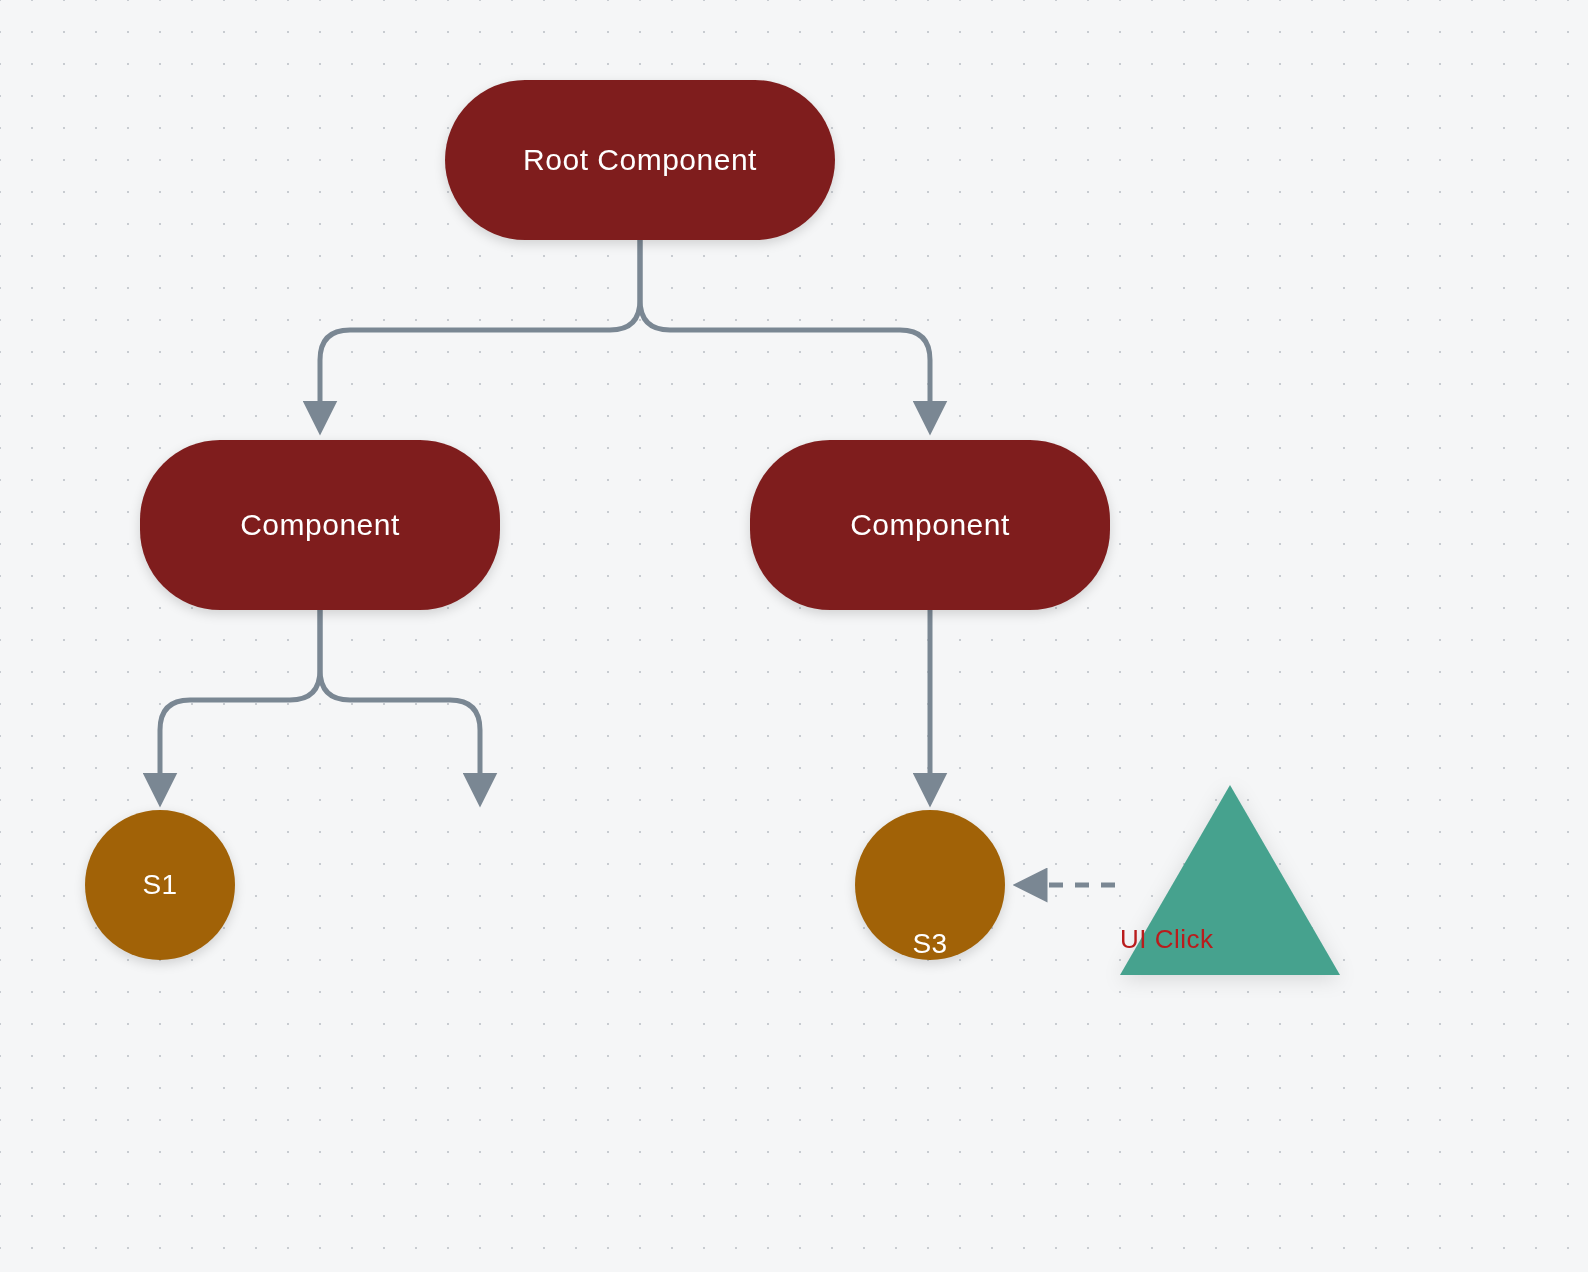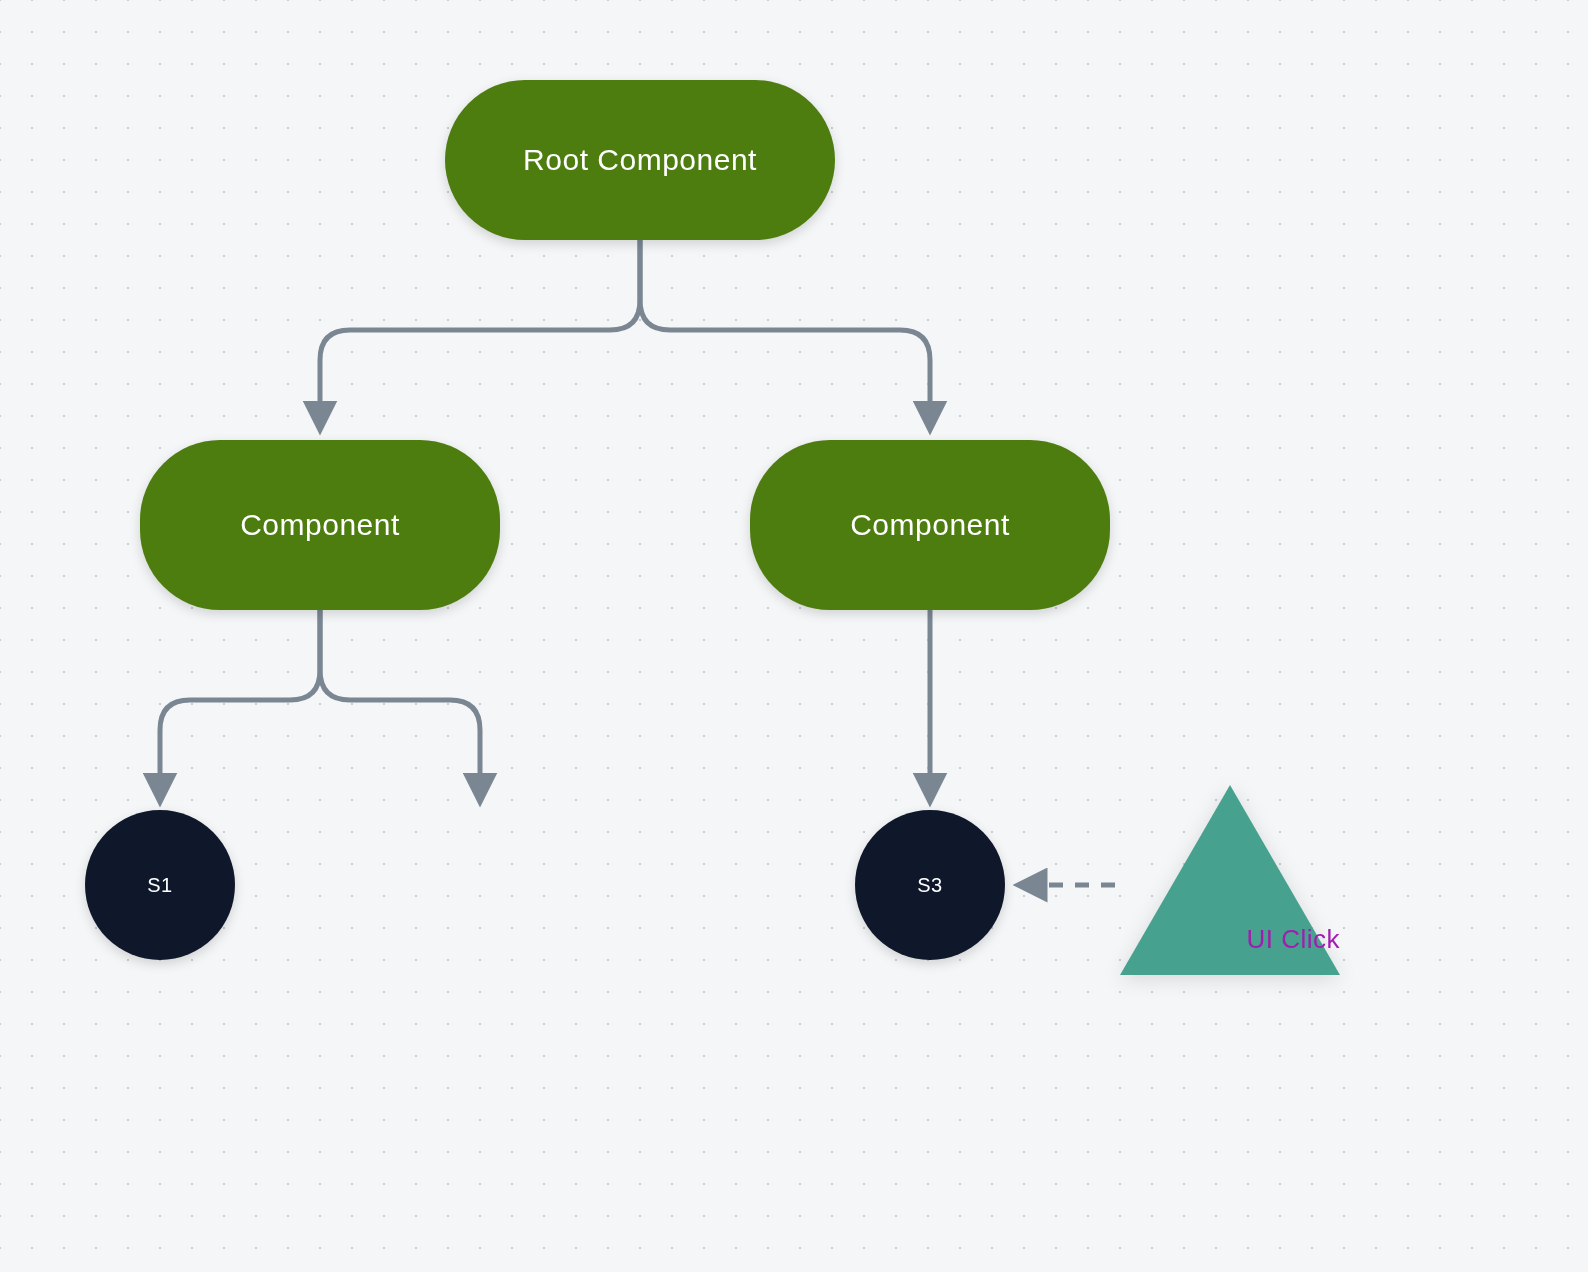--- a/index.html
+++ b/index.html
@@ -23,49 +23,49 @@
   .node {
     position: absolute;
     display: flex;
     align-items: center;
     justify-content: center;
     color: #ffffff;
     box-shadow: 0 4px 12px rgba(0,0,0,0.15);
     font-weight: 400;
   }
   .pill {
-    background: #4d7c0f;
+    background: #7f1d1d;
     border-radius: 80px;
     font-size: 30px;
     letter-spacing: 0.5px;
   }
   .circle {
-    background: #0f172a;
+    background: #a16207;
     border-radius: 50%;
-    font-size: 20px;
+    font-size: 28px;
     letter-spacing: 0.5px;
   }
   .triangle-wrap {
     position: absolute;
   }
   .triangle {
     width: 0;
     height: 0;
     border-left: 110px solid transparent;
     border-right: 110px solid transparent;
     border-bottom: 190px solid #46a28e;
     filter: drop-shadow(0 4px 10px rgba(0,0,0,0.12));
   }
   .triangle-label {
     position: absolute;
     bottom: 20px;
     left: 0;
     right: 0;
-    text-align: right;
-    color: #a21caf;
+    text-align: left;
+    color: #b91c1c;
     font-size: 26px;
     letter-spacing: 0.5px;
   }
   svg.edges {
     position: absolute;
     top: 0;
     left: 0;
     width: 1588px;
     height: 1272px;
     pointer-events: none;
@@ -109,21 +109,21 @@
 
   <div class="node pill" style="left:750px; top:440px; width:360px; height:170px;">
     <span>Component</span>
   </div>
 
   <div class="node circle" style="left:85px; top:810px; width:150px; height:150px;">
     <span>S1</span>
   </div>
 
 
-  <div class="node circle" style="left:855px; top:810px; width:150px; height:150px;">
+  <div class="node circle" style="left:855px; top:810px; width:150px; height:150px;align-items:flex-end;">
     <span>S3</span>
   </div>
 
   <div class="triangle-wrap" style="left:1120px; top:785px; width:220px; height:190px;">
     <div class="triangle"></div>
     <div class="triangle-label">UI Click</div>
   </div>
 
 </div>
 

